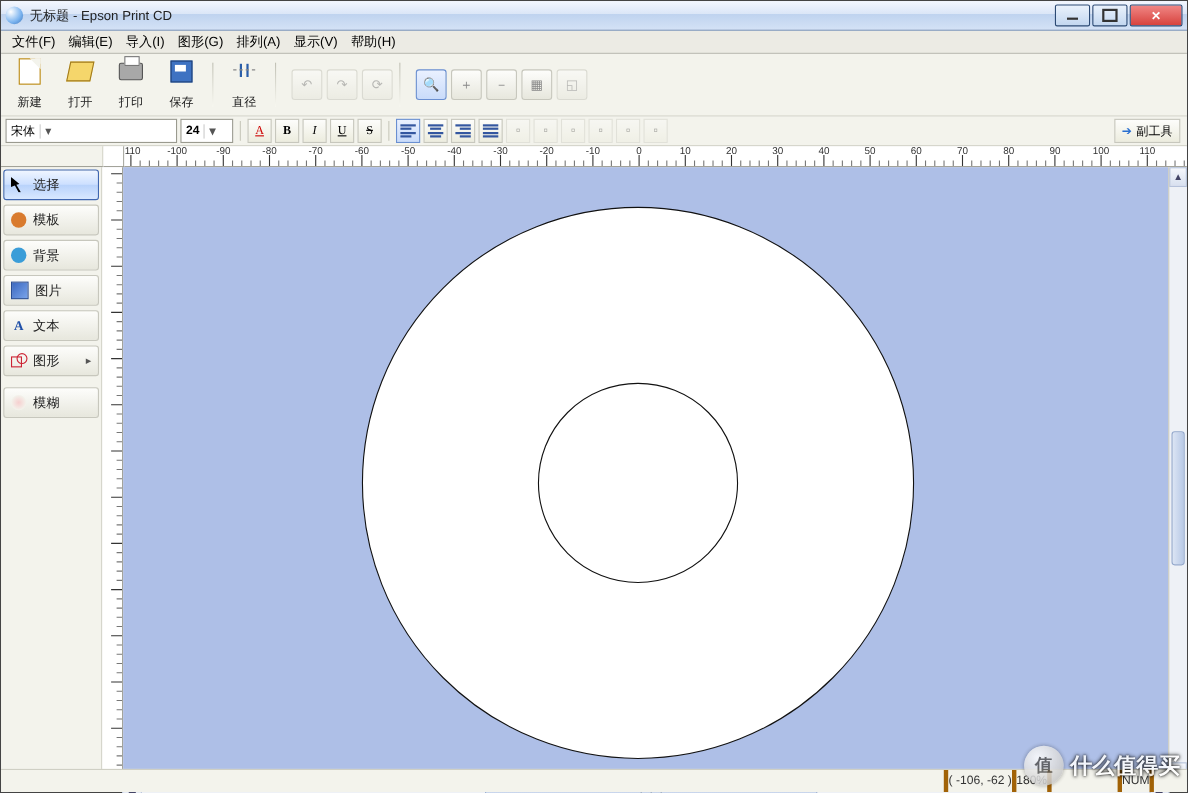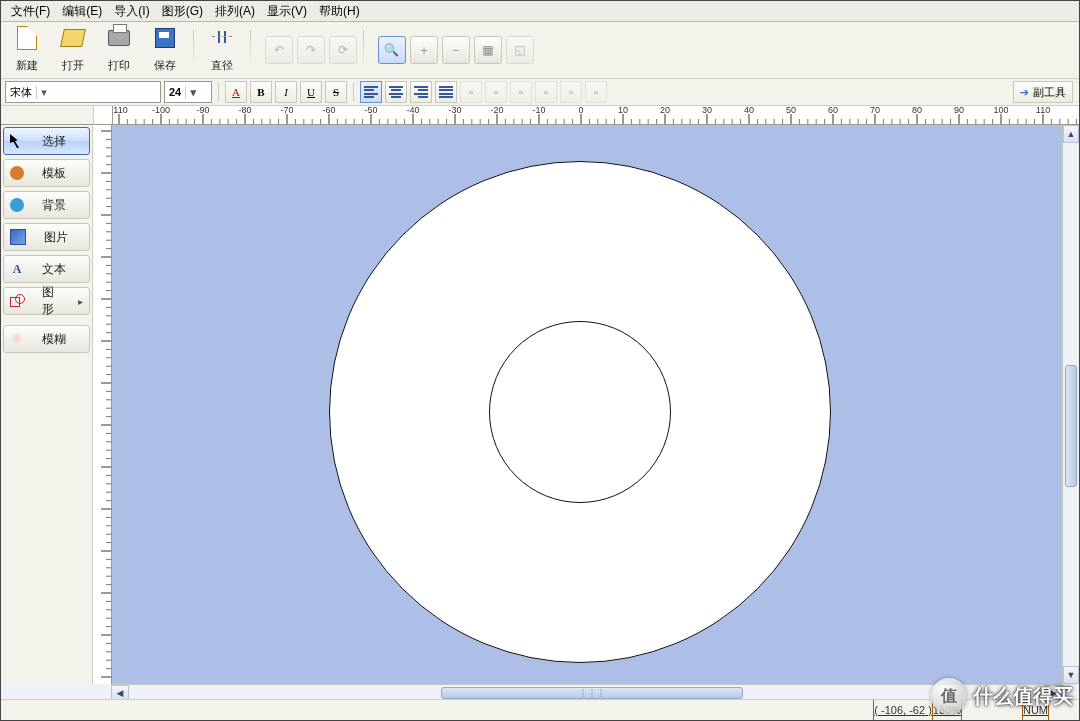--- a/index.html
+++ b/index.html
@@ -55,21 +55,21 @@
   .alignicon{width:14px;height:12px;display:flex;flex-direction:column;justify-content:space-between;}
   .alignicon span{height:2px;background:#3457a0;display:block;}
   .pushright{margin-left:auto;display:flex;align-items:center;gap:4px;padding-right:2px;}
   
   .hruler{height:18px;background:#fff;border-bottom:1px solid #9a9a8f;position:relative;overflow:hidden;font-size:9px;color:#333;}
   .hruler .ticks{position:absolute;left:0;right:0;top:0;bottom:0;}
   .vruler{width:18px;background:#fff;border-right:1px solid #9a9a8f;position:relative;overflow:hidden;}
   
   .workrow{display:flex;height:calc(100% - 26px - 20px - 52px - 24px - 18px - 20px);}
   .sidepanel{width:92px;background:#f3f3ec;border-right:1px solid #cfcfc4;padding:2px;box-sizing:border-box;}
-  .sidebtn{height:26px;margin-bottom:4px;border:1px solid #c7c7bd;border-radius:3px;background:linear-gradient(#fdfdfb,#e7e7dd);display:flex;align-items:center;padding:0 6px;gap:18px;font-size:12px;color:#222;}
+  .sidebtn{height:26px;margin-bottom:4px;border:1px solid #c7c7bd;border-radius:3px;background:linear-gradient(#fdfdfb,#e7e7dd);display:flex;align-items:center;padding:0 6px;gap:6px;font-size:12px;color:#222;}
   .sidebtn.sel{border-color:#3f66b0;background:linear-gradient(#f0f6ff,#cde0ff 48%,#b9d3fb 52%,#d9e8ff);}
   .sidebtn .sicon{width:14px;height:14px;flex:0 0 14px;}
   .si-arrow{background:conic-gradient(#000 0 0);clip-path:polygon(0 0,55% 45%,35% 50%,65% 100%,50% 100%,25% 55%,0 65%);} 
   .si-dot{border-radius:50%;}
   .sidebtn .chev{margin-left:auto;color:#555;font-size:10px;}
   
   .canvaswrap{flex:1;position:relative;display:flex;}
   .canvas{flex:1;position:relative;overflow:hidden;background:#aebfe7;}
   .disc{position:absolute;border-radius:50%;background:#fff;border:1px solid #111;}
   .actualOuter{left:50%;top:50%;width:500px;height:500px;transform:translate(-50%,-50%) translate(-7px,7px);}
@@ -77,32 +77,42 @@
   .vscroll{width:16px;background:#eef1f6;border-left:1px solid #c7c7bd;position:relative;}
   .vscroll .thumb{position:absolute;left:2px;right:2px;top:240px;height:120px;background:linear-gradient(to right,#dce5f4,#b8c9e6);border:1px solid #93a8cc;border-radius:3px;}
   .vscroll .arr{position:absolute;left:0;right:0;height:16px;background:linear-gradient(#f5f7fc,#d8e0ef);border:1px solid #b6c2da;display:flex;align-items:center;justify-content:center;font-size:9px;color:#446;}
   .vscroll .arr.top{top:0;} .vscroll .arr.bot{bottom:0;}
   
   .hscroll{height:16px;background:#eef1f6;border-top:1px solid #c7c7bd;position:relative;margin-left:110px;margin-right:16px;}
   .hscroll .thumb{position:absolute;top:2px;bottom:2px;left:330px;width:300px;background:linear-gradient(#dce5f4,#b8c9e6);border:1px solid #93a8cc;border-radius:3px;display:flex;align-items:center;justify-content:center;color:#678;font-size:9px;}
   .hscroll .arr{position:absolute;top:0;bottom:0;width:16px;background:linear-gradient(#f5f7fc,#d8e0ef);border:1px solid #b6c2da;display:flex;align-items:center;justify-content:center;font-size:9px;color:#446;}
   .hscroll .arr.l{left:0;} .hscroll .arr.r{right:0;}
   .statusbar{height:20px;position:absolute;left:0;right:0;bottom:0;background:#f3f3ec;border-top:1px solid #cfcfc4;display:flex;align-items:center;font-size:11px;color:#333;}
-  .statusbar .cell{padding:0 0;border-left:1px solid #a16207;height:100%;display:flex;align-items:center;text-decoration:underline;}
+  .statusbar .cell{padding:0 0;border-left:4px solid #a16207;height:100%;display:flex;align-items:center;}
   .statusbar .grow{flex:1;}
   
   .watermark{position:absolute;right:6px;bottom:6px;display:flex;align-items:center;gap:6px;opacity:.85;pointer-events:none;}
   .watermark .badge{width:36px;height:36px;border-radius:50%;background:radial-gradient(circle at 35% 30%,#fff,#d9d9d9 55%,#b7b7b7);display:flex;align-items:center;justify-content:center;font-size:16px;color:#555;font-weight:bold;box-shadow:0 0 4px rgba(0,0,0,.4);}
   .watermark .txt{color:#fff;font-size:20px;font-weight:bold;text-shadow:0 0 4px #000,0 0 2px #000;}
 </style>
 </head>
 <body>
 
 <div class="window">
 
+  <div class="titlebar">
+    <div class="app-icon"></div>
+    <div class="title">无标题 - Epson Print CD</div>
+    <div class="spacer"></div>
+    <div class="winbtns">
+      <div class="winbtn min"></div>
+      <div class="winbtn max"></div>
+      <div class="winbtn close"></div>
+    </div>
+  </div>
 
   <div class="menubar">
     <span class="menuitem">文件(F)</span>
     <span class="menuitem">编辑(E)</span>
     <span class="menuitem">导入(I)</span>
     <span class="menuitem">图形(G)</span>
     <span class="menuitem">排列(A)</span>
     <span class="menuitem">显示(V)</span>
     <span class="menuitem">帮助(H)</span>
   </div>

